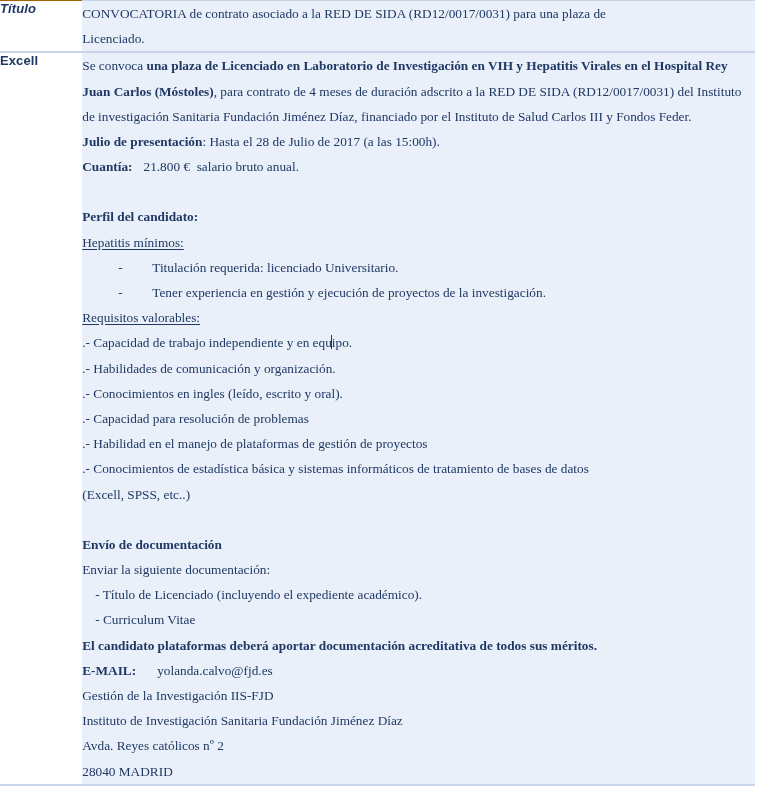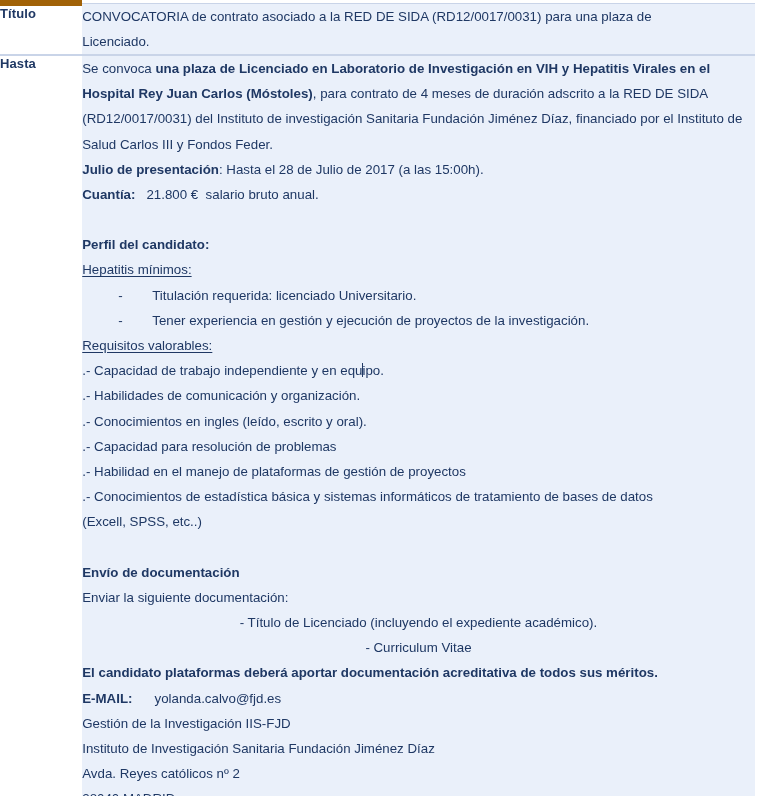--- a/index.html
+++ b/index.html
@@ -28,37 +28,39 @@
   }
 
   
   .label-cell {
     width: 68px;
     background: #ffffff;
     border-bottom: 2px solid #c9d4e8;
     padding: 9px 6px 10px 6px;
   }
   .label-cell.row-titulo {
-    border-top: 6px solid #a16207;
+    border-top: 1px solid #a16207;
+    font-style: italic;
   }
   .label-text {
     font-size: 13px;
     font-weight: bold;
     color: #1f3864;
     line-height: 1.25;
     letter-spacing: 0.1px;
   }
 
   
   .body-cell {
     background: #eaf0fa;
     border-bottom: 2px solid #c9d4e8;
     border-right: 0;
     padding: 8px 14px 10px 14px;
     width: 556px;
+    font-family: Liberation Serif, serif;
   }
   .body-cell.row-titulo {
     border-top: 1px solid #c9d4e8;
   }
 
   .spacer-cell {
     width: 11px;
     background: #ffffff;
     border: 0;
   }
@@ -98,22 +100,21 @@
     padding-left: 70px;
     position: relative;
   }
   .dash-item .dash-mark {
     position: absolute;
     left: 36px;
     top: 0;
   }
 
   .sub-indent {
-    padding-left: 0;
-    text-align: center;
+    padding-left: 13px;
   }
 
   
   .caret {
     display: inline-block;
     width: 1px;
     height: 14px;
     background: #1f3864;
     vertical-align: -2px;
     margin: 0 -0.5px;
@@ -136,21 +137,21 @@
       </td>
       <td class="body-cell row-titulo">
         <div class="para">CONVOCATORIA de contrato asociado a la RED DE SIDA (RD12/0017/0031) para una plaza de</div>
         <div class="para">Licenciado.</div>
       </td>
       <td class="spacer-cell row-titulo"></td>
     </tr>
 
     <tr>
       <td class="label-cell">
-        <div class="label-text">Hasta</div>
+        <div class="label-text">Excell</div>
       </td>
       <td class="body-cell">
 
         <div class="para"><span>Se convoca </span><b>una plaza de Licenciado en Laboratorio de Investigación en VIH y Hepatitis Virales en el Hospital Rey Juan Carlos (Móstoles)</b><span>, para contrato de 4 meses de duración adscrito a la RED DE SIDA (RD12/0017/0031) del Instituto de investigación Sanitaria Fundación Jiménez Díaz, financiado por el Instituto de Salud Carlos III y Fondos Feder.</span></div>
 
         <div class="para"><b>Julio de presentación</b><span>: Hasta el 28 de Julio de 2017 (a las 15:00h).</span></div>
 
         <div class="para"><b>Cuantía:</b><span class="nowrap-gap">21.800 €  salario bruto anual.</span></div>
 
         <div class="blank-line"></div>

